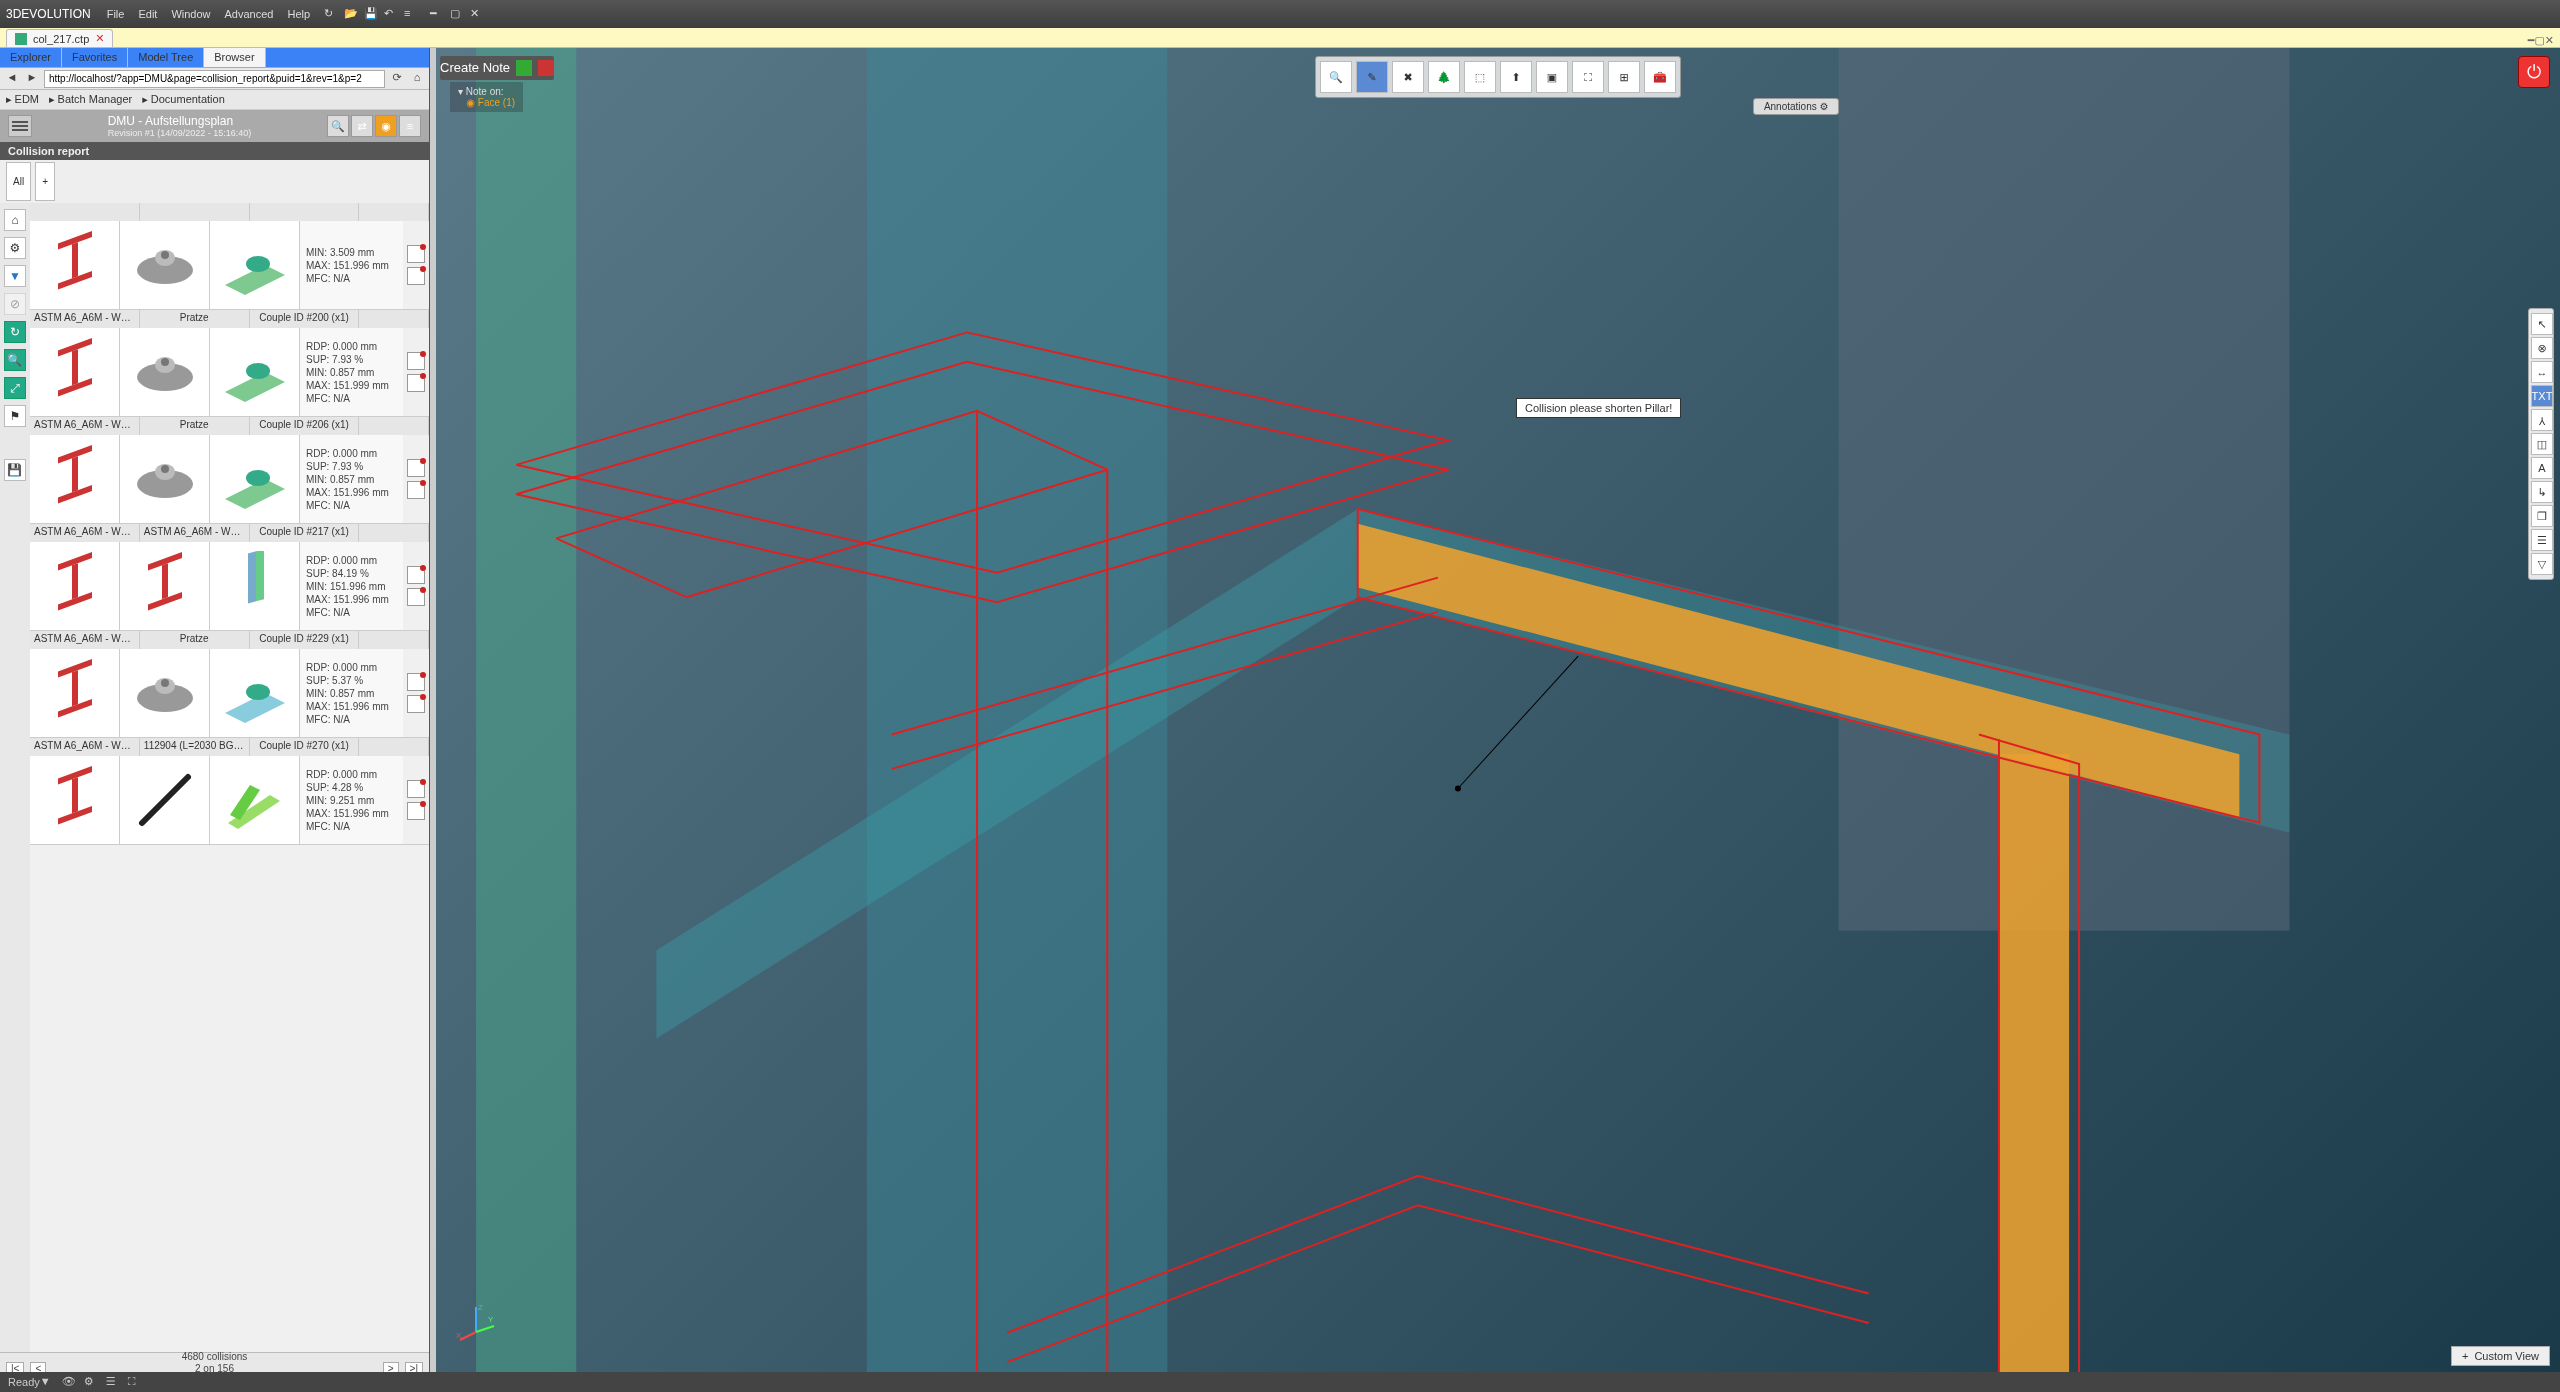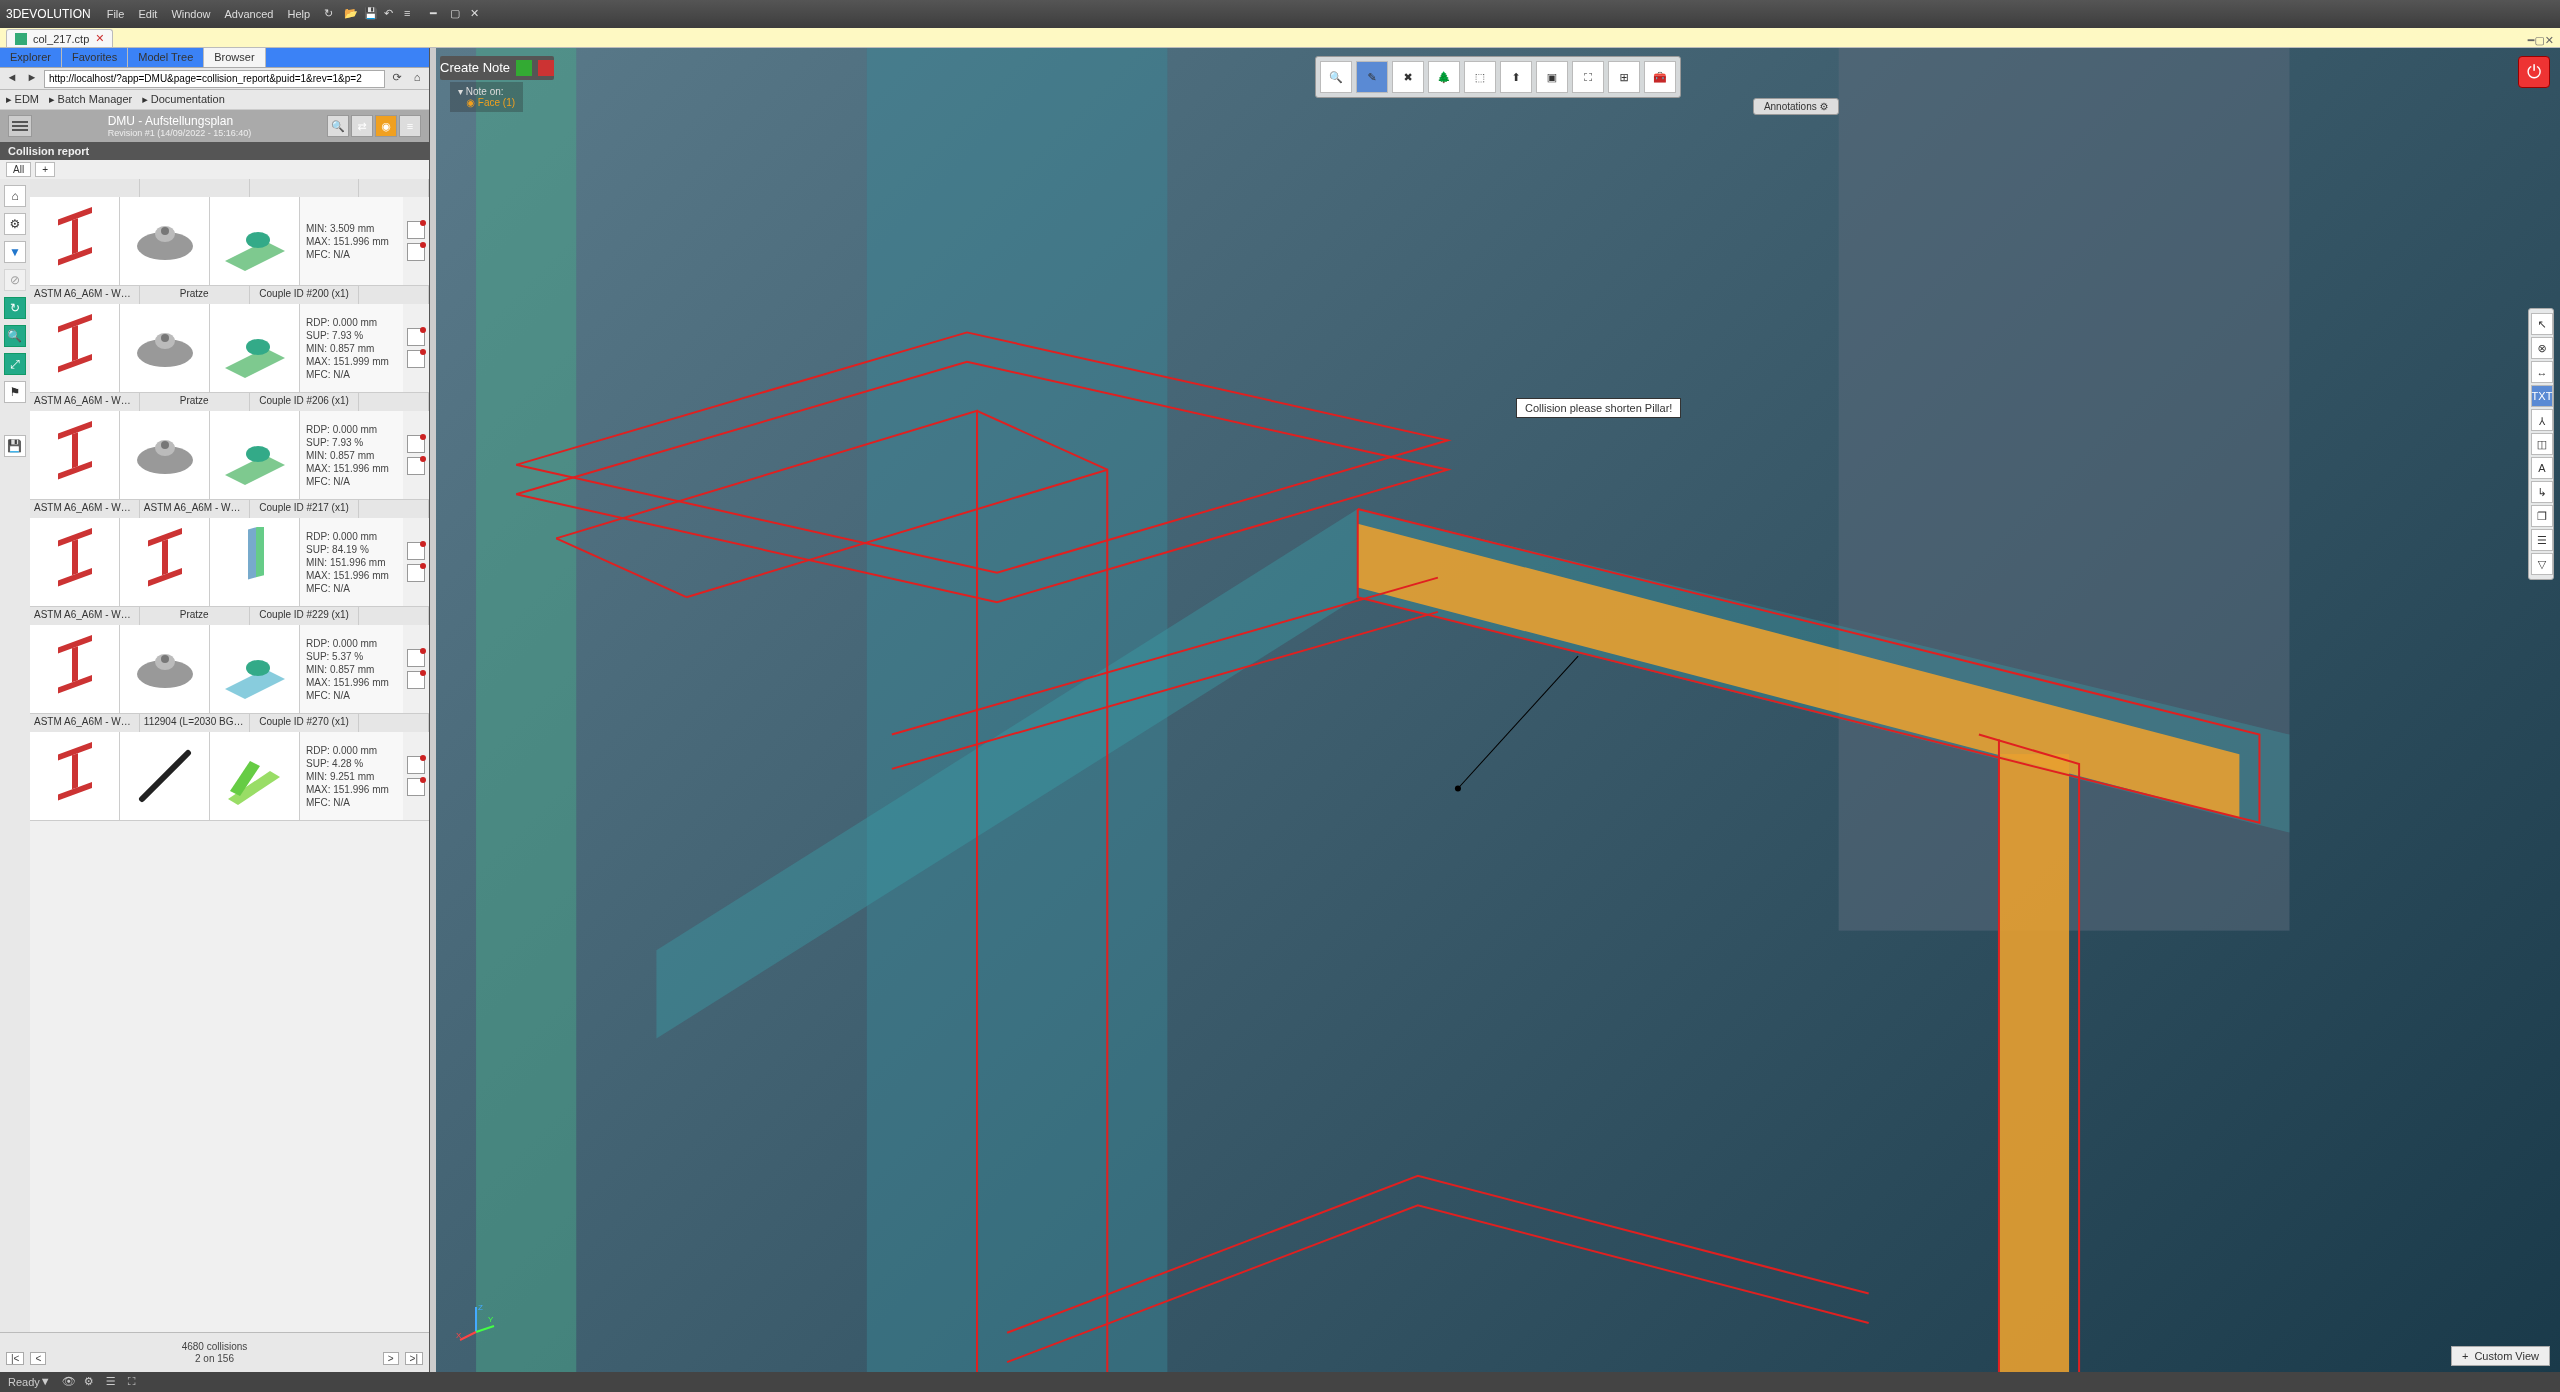--- a/index.html
+++ b/index.html
@@ -36,37 +36,37 @@
 .lp-bread { height:20px; background:#e8e8e8; display:flex; align-items:center; padding:0 6px; gap:10px; font-size:11px; color:#333; border-bottom:1px solid #ccc; }
 .lp-bread span { cursor:pointer; }
 .lp-header { background:#aaa; padding:4px 8px; color:#fff; display:flex; align-items:center; justify-content:space-between; }
 .lp-header .title { font-size:12px; }
 .lp-header .rev { font-size:9px; color:#eee; }
 .lp-header .tools { display:flex; gap:2px; }
 .lp-header .toolbtn { width:22px; height:22px; background:#ddd; border:1px solid #999; cursor:pointer; display:flex; align-items:center; justify-content:center; }
 .lp-header .toolbtn.on { background:#f0a020; }
 .lp-section { background:#555; color:#eee; padding:3px 8px; font-size:11px; font-weight:bold; }
 .lp-filterrow { background:#eee; padding:2px 6px; display:flex; gap:4px; }
-.lp-filterrow .chip { background:#fff; border:1px solid #bbb; padding:1px 6px; font-size:10px; cursor:pointer; }
+.lp-filterrow .chip { background:#fff; border:1px solid #bbb; padding:13px 6px; font-size:10px; cursor:pointer; }
 .lp-body { flex:1; display:flex; min-height:0; }
 .iconrail { width:30px; background:#e8e8e8; display:flex; flex-direction:column; align-items:center; gap:6px; padding-top:6px; }
 .iconrail .rb { width:22px; height:22px; border:1px solid #bbb; background:#fff; cursor:pointer; display:flex; align-items:center; justify-content:center; font-size:12px; }
 .iconrail .rb.green { background:#2a8; border-color:#196; color:#fff; }
 .report { flex:1; overflow:auto; background:#f0f0f0; }
 .row { border-bottom:1px solid #ccc; }
 .row-head { display:flex; height:18px; background:#e6e6e6; font-size:10px; }
 .row-head div { flex:1; border-right:1px solid #ccc; padding:2px 4px; overflow:hidden; white-space:nowrap; text-overflow:ellipsis; text-align:center; }
 .row-body { display:flex; height:88px; }
 .thumb { width:90px; border-right:1px solid #ccc; display:flex; align-items:center; justify-content:center; background:#fff; }
 .thumb svg { width:70px; height:70px; }
 .rowdata { flex:1; display:flex; flex-direction:column; justify-content:center; padding:4px 6px; font-size:10px; color:#444; line-height:1.3; background:#f8f8f8; }
 .rowactions { width:26px; display:flex; flex-direction:column; gap:4px; align-items:center; justify-content:center; }
 .rowactions .ab { width:18px; height:18px; border:1px solid #999; background:#fff; cursor:pointer; position:relative; }
 .rowactions .ab::after { content:''; position:absolute; right:-2px; top:-2px; width:6px; height:6px; background:#c22; border-radius:50%; }
-.lp-footer { height:40px; background:#e8e8e8; border-top:1px solid #bbb; display:flex; flex-direction:column; align-items:center; justify-content:center; font-size:10px; color:#444; }
+.lp-footer { height:20px; background:#e8e8e8; border-top:1px solid #bbb; display:flex; flex-direction:column; align-items:center; justify-content:center; font-size:10px; color:#444; }
 .lp-footer .pager { display:flex; gap:6px; align-items:center; width:100%; padding:0 6px; }
 .lp-footer .pbtn { border:1px solid #aaa; background:#fff; padding:0 4px; cursor:pointer; }
 
 
 .viewport { flex:1; position:relative; background: linear-gradient(135deg, #5a7a8a 0%, #1a3a4a 100%); overflow:hidden; }
 .vp-svg { position:absolute; inset:0; width:100%; height:100%; }
 .vp-toolbar { position:absolute; top:8px; left:50%; transform:translateX(-50%); display:flex; gap:4px; background:rgba(230,230,230,.9); padding:4px; border:1px solid #999; border-radius:3px; }
 .vp-toolbar .vb { width:32px; height:32px; background:#fff; border:1px solid #bbb; cursor:pointer; display:flex; align-items:center; justify-content:center; }
 .vp-toolbar .vb.active { background:#5a8ad4; }
 .anno-pill { position:absolute; top:50px; left:62%; background:#ddd; border:1px solid #999; padding:2px 10px; border-radius:3px; font-size:10px; }

